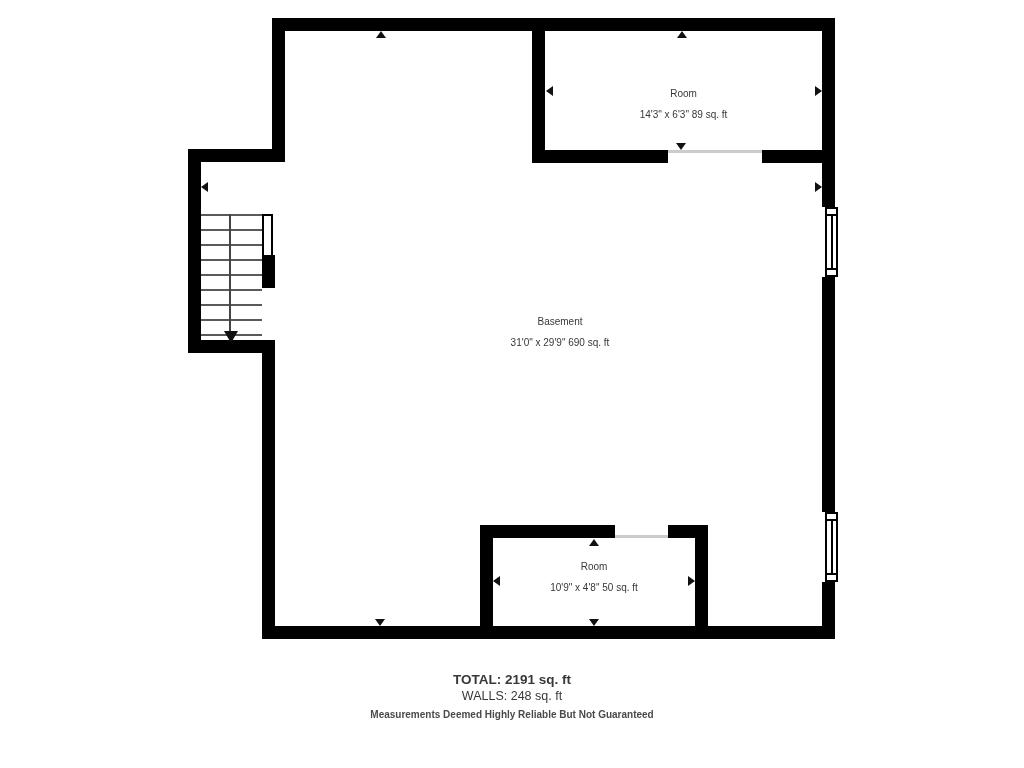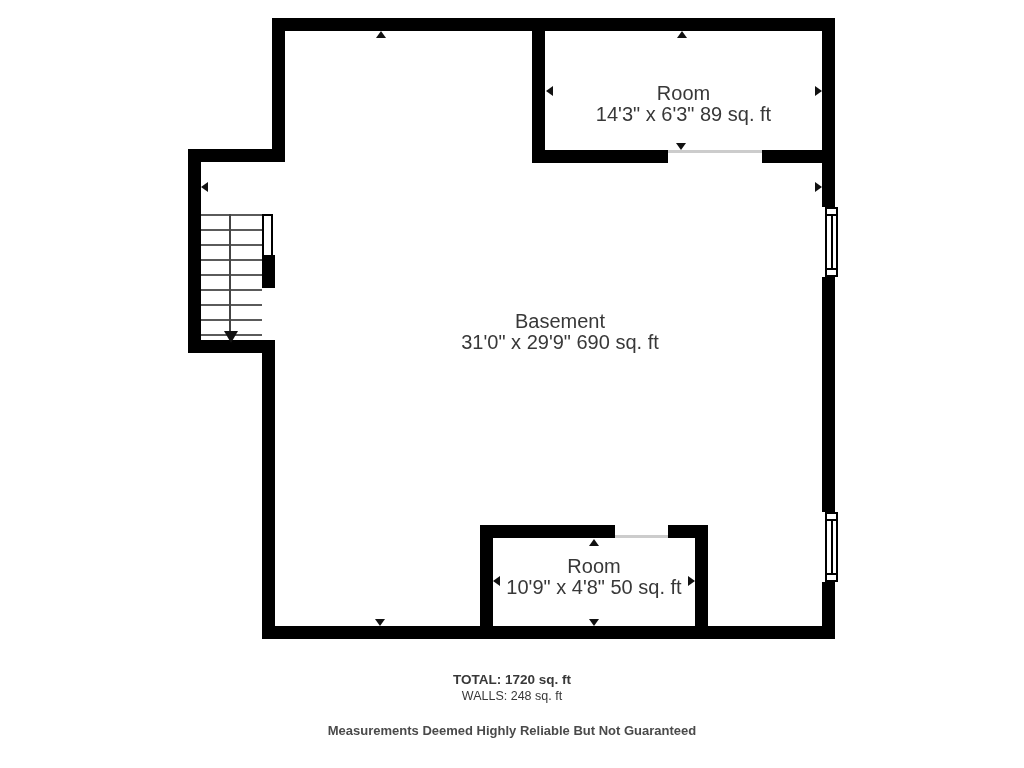--- a/index.html
+++ b/index.html
@@ -20,26 +20,26 @@
               border:2px solid #000;box-sizing:border-box;}
   
   .arr{position:absolute;width:0;height:0;}
   .arr.n{border-left:5px solid transparent;border-right:5px solid transparent;border-bottom:7px solid #111;}
   .arr.s{border-left:5px solid transparent;border-right:5px solid transparent;border-top:7px solid #111;}
   .arr.w{border-top:5px solid transparent;border-bottom:5px solid transparent;border-right:7px solid #111;}
   .arr.e{border-top:5px solid transparent;border-bottom:5px solid transparent;border-left:7px solid #111;}
   .stair-arrow{position:absolute;left:224px;top:331px;width:0;height:0;
                border-left:7px solid transparent;border-right:7px solid transparent;border-top:12px solid #111;}
   
-  .room-label{position:absolute;text-align:center;font-size:20px;line-height:21px;color:#383838;}
+  .room-label{position:absolute;text-align:center;font-size:10px;line-height:21px;color:#383838;}
   
   .footer{position:absolute;left:0;top:671px;width:1024px;text-align:center;color:#383838;}
   .f-total{font-size:13.5px;font-weight:bold;line-height:17px;}
   .f-line{font-size:12.5px;line-height:16.5px;}
-  .f-disclaimer{margin-top:18px;font-size:13px;font-weight:600;color:#4a4a4a;}
+  .f-disclaimer{margin-top:4px;font-size:10px;font-weight:600;color:#4a4a4a;}
 </style>
 </head>
 <body>
 
 <div class="page">
   <div class="plan">
 
     <div class="wall" style="left:272px;top:18px;width:563px;height:13px"></div>
     <div class="wall" style="left:272px;top:18px;width:13px;height:144px"></div>
     <div class="wall" style="left:262px;top:340px;width:13px;height:299px"></div>
@@ -113,17 +113,17 @@
       <div>Basement</div>
       <div>31'0" x 29'9" 690 sq. ft</div>
     </div>
     <div class="room-label" style="left:493px;top:556px;width:202px">
       <div>Room</div>
       <div>10'9" x 4'8" 50 sq. ft</div>
     </div>
   </div>
 
   <div class="footer">
-    <div class="f-total">TOTAL: 1720 sq. ft</div>
+    <div class="f-total">TOTAL: 2191 sq. ft</div>
     <div class="f-line">WALLS: 248 sq. ft</div>
     <div class="f-disclaimer">Measurements Deemed Highly Reliable But Not Guaranteed</div>
   </div>
 </div>
 
 </body></html>

